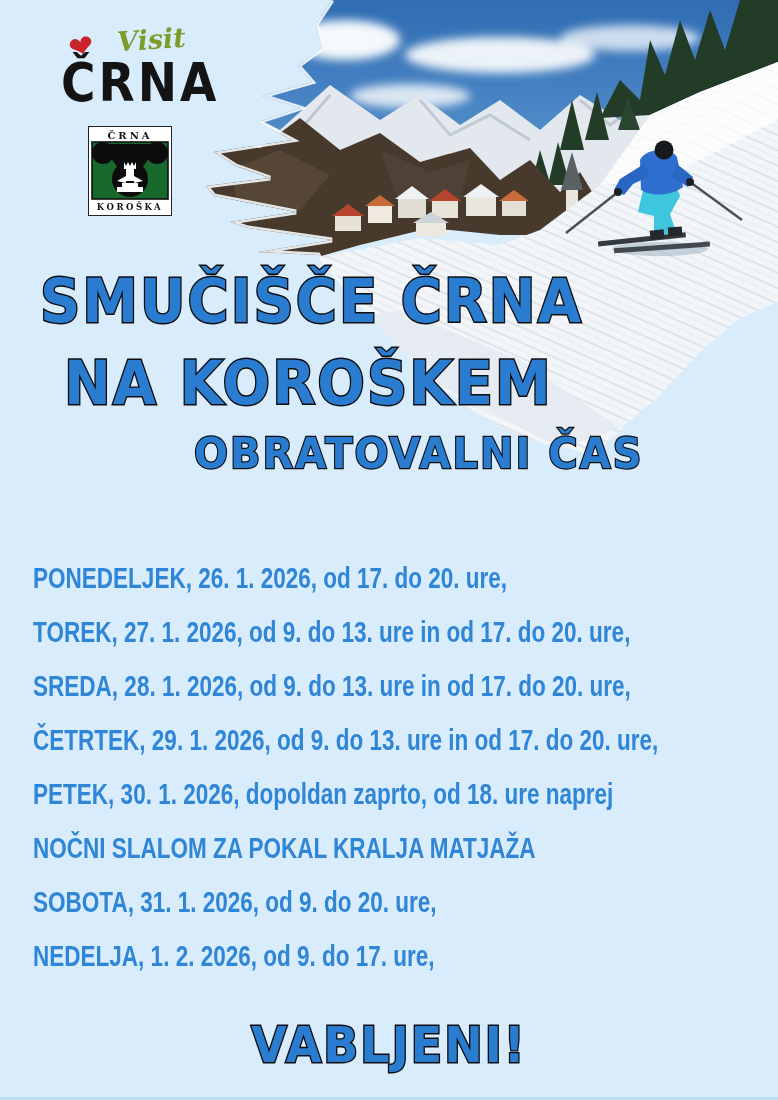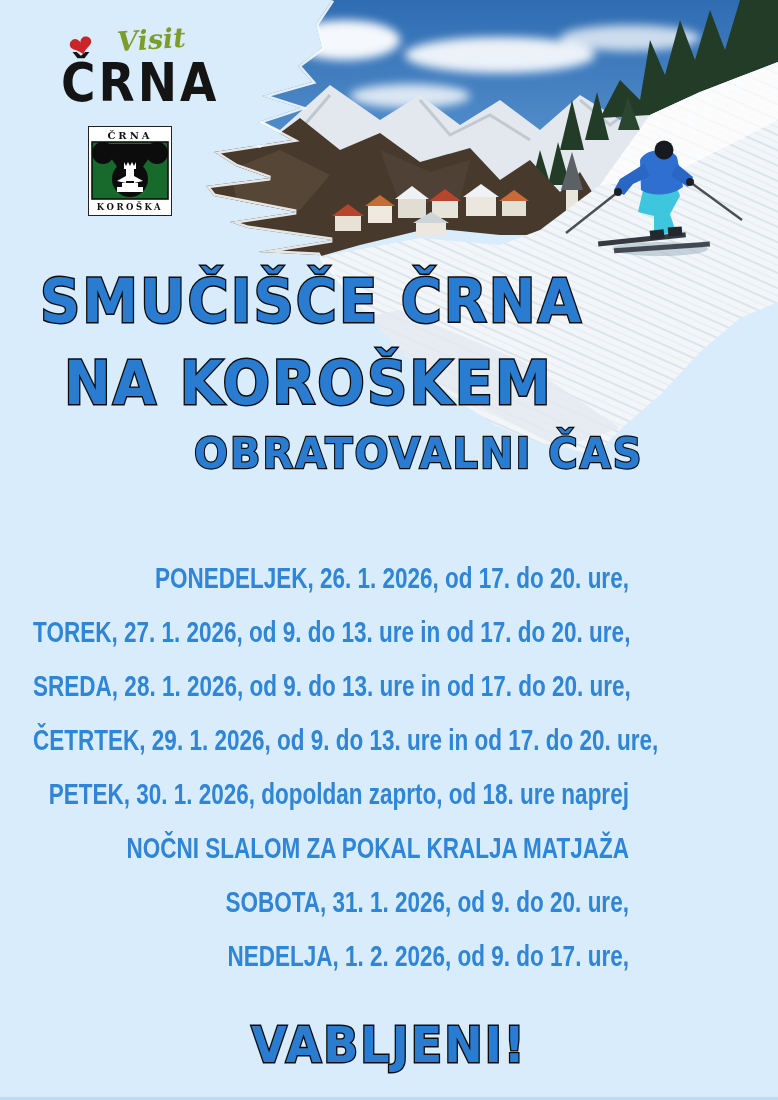--- a/index.html
+++ b/index.html
@@ -24,21 +24,21 @@
 
   
   .title{position:absolute;font-family:"DejaVu Sans",sans-serif;font-weight:800;
     color:#2a7cd0;-webkit-text-stroke:2.6px #0d0d0d;paint-order:stroke fill;
     letter-spacing:2px;white-space:nowrap;transform:scaleY(1.08);transform-origin:top left;}
   .title1{left:40px;top:266px;font-size:56px;}
   .title2{left:64px;top:348px;font-size:56px;}
   .title3{left:194px;top:428px;font-size:40px;-webkit-text-stroke:2.2px #0d0d0d;}
 
   
-  .schedule{position:absolute;left:0;top:550px;width:662px;text-align:right;}
+  .schedule{position:absolute;left:0;top:550px;width:662px;text-align:left;}
   .sched-line{display:block;height:54px;line-height:54px;font-size:25px;font-weight:bold;
     color:#2f85d6;font-family:"Liberation Sans",sans-serif;white-space:nowrap;
     transform:scale(0.9,1.18);transform-origin:center;}
 
   
   .invite{position:absolute;left:0;top:1018px;width:778px;text-align:center;
     font-family:"DejaVu Sans",sans-serif;font-weight:800;font-size:46px;color:#2a7cd0;
     -webkit-text-stroke:2.6px #0d0d0d;paint-order:stroke fill;letter-spacing:2px;
     transform:scaleY(1.08);}
 

